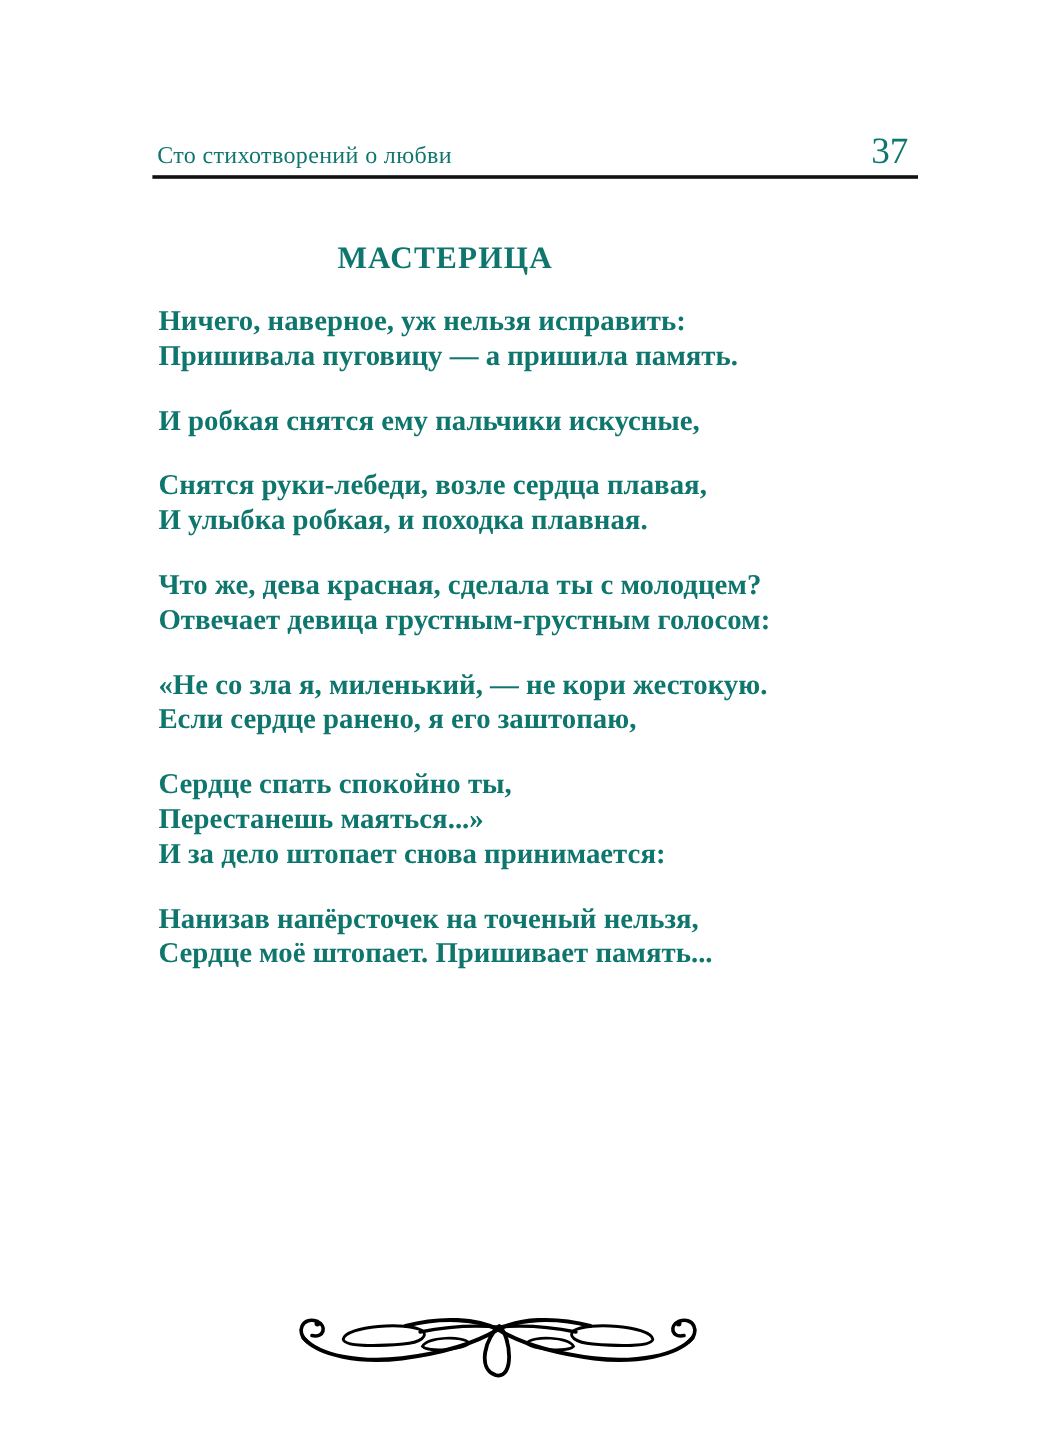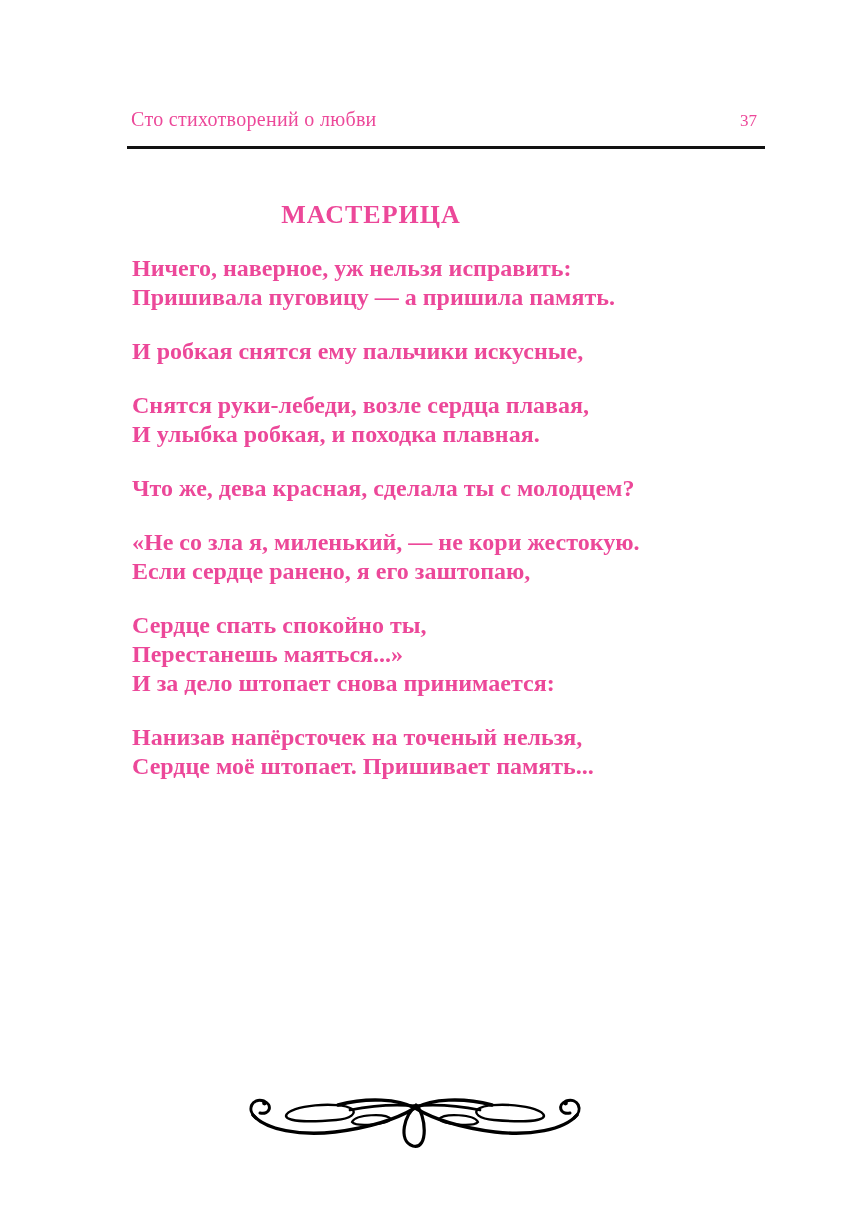--- a/index.html
+++ b/index.html
@@ -1,40 +1,40 @@
 <!DOCTYPE html>
 <html lang="ru"><head>
 <meta charset="utf-8">
 <style>
   html, body { margin: 0; padding: 0; background: #ffffff; }
   .page {
     position: relative;
     width: 866px;
     height: 1213px;
     background: #ffffff;
-    color: #ec4899;
+    color: #0f766e;
     font-family: "Liberation Serif", "DejaVu Serif", serif;
     overflow: hidden;
   }
   .running-header {
     position: absolute;
     top: 108px;
     left: 131px;
     width: 630px;
     display: flex;
     justify-content: space-between;
     align-items: baseline;
   }
   .running-title {
     font-size: 20px;
     letter-spacing: 0.3px;
     white-space: nowrap;
   }
   .page-number {
-    font-size: 17px;
+    font-size: 31px;
     margin-right: 4px;
   }
   .header-rule {
     position: absolute;
     top: 146px;
     left: 127px;
     width: 638px;
     height: 3px;
     background: #111111;
   }
@@ -93,20 +93,21 @@
       <div class="poem-line">И робкая снятся ему пальчики искусные,</div>
     </div>
 
     <div class="stanza">
       <div class="poem-line">Снятся руки-лебеди, возле сердца плавая,</div>
       <div class="poem-line">И улыбка робкая, и походка плавная.</div>
     </div>
 
     <div class="stanza">
       <div class="poem-line">Что же, дева красная, сделала ты с молодцем?</div>
+      <div class="poem-line">Отвечает девица грустным-грустным голосом:</div>
     </div>
 
     <div class="stanza">
       <div class="poem-line">«Не со зла я, миленький, — не кори жестокую.</div>
       <div class="poem-line">Если сердце ранено, я его заштопаю,</div>
     </div>
 
 
     <div class="stanza">
       <div class="poem-line">Сердце спать спокойно ты,</div>

